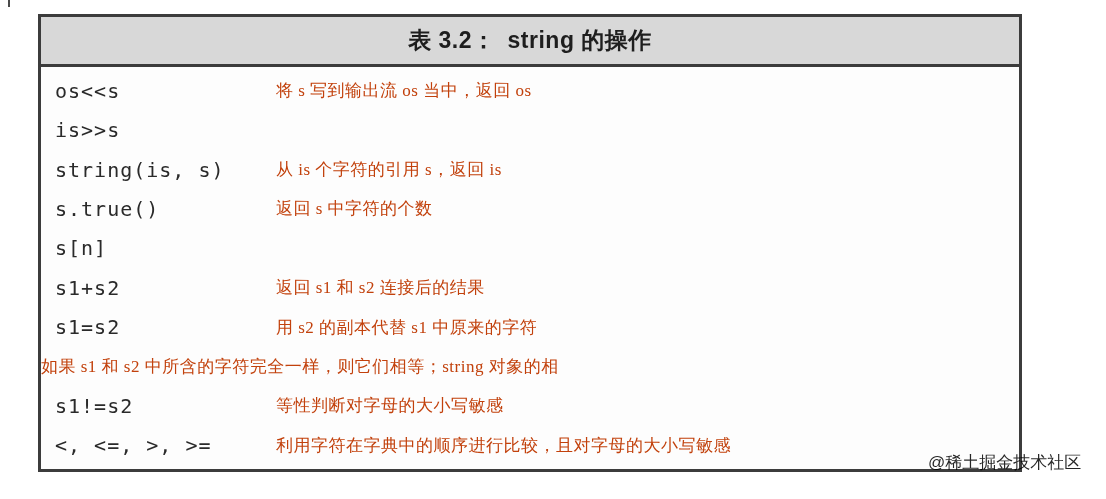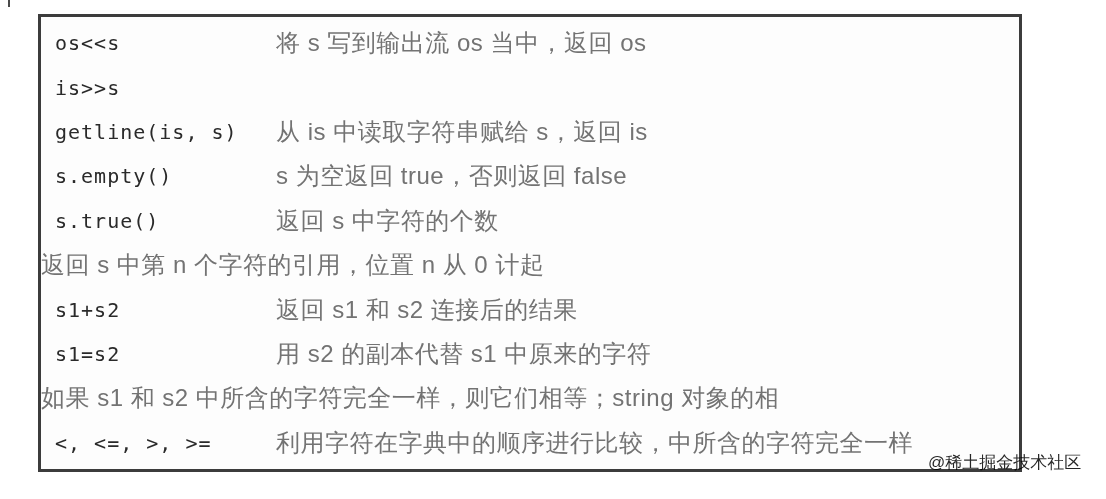--- a/index.html
+++ b/index.html
@@ -71,24 +71,24 @@
     padding-left: 14px;
     font-family: "DejaVu Sans Mono", monospace;
     font-size: 20px;
     letter-spacing: 1px;
     color: #2a2a2a;
     white-space: pre;
   }
   
   .cell-desc {
     flex: 1;
-    font-family: Liberation Sans, sans-serif;
-    font-size: 24px;
+    font-family: Liberation Serif, serif;
+    font-size: 17px;
     letter-spacing: 0.5px;
-    color: #737373;
+    color: #c2410c;
     white-space: nowrap;
     overflow: hidden;
   }
   .watermark {
     position: absolute;
     left: 928px;
     top: 451px;
     font-family: "Liberation Sans", sans-serif;
     font-size: 17px;
     color: #000000;
@@ -96,64 +96,68 @@
     white-space: nowrap;
     z-index: 2;
   }
 </style>
 </head>
 <body style="background: rgb(255, 255, 255);">
 
 <div class="scan-tick"></div>
 
 <div class="book-table">
+  <div class="table-header">
+    <span class="table-title-label">表 3.2：</span>
+    <span class="table-title-subject">string 的操作</span>
+  </div>
   <div class="table-rows">
   <div class="table-row">
     <span class="cell-op">os&lt;&lt;s</span>
     <span class="cell-desc">将 s 写到输出流 os 当中，返回 os</span>
   </div>
 
   <div class="table-row">
     <span class="cell-op">is&gt;&gt;s</span>
   </div>
 
   <div class="table-row">
-    <span class="cell-op">getline(is, s)</span>
-    <span class="cell-desc">从 is 中读取字符串赋给 s，返回 is</span>
+    <span class="cell-op">string(is, s)</span>
+    <span class="cell-desc">从 is 个字符的引用 s，返回 is</span>
   </div>
 
-  <div class="table-row">
-    <span class="cell-op">s.empty()</span>
-    <span class="cell-desc">s 为空返回 true，否则返回 false</span>
-  </div>
 
   <div class="table-row">
     <span class="cell-op">s.true()</span>
     <span class="cell-desc">返回 s 中字符的个数</span>
   </div>
 
   <div class="table-row">
-    <span class="cell-desc">返回 s 中第 n 个字符的引用，位置 n 从 0 计起</span>
+    <span class="cell-op">s[n]</span>
   </div>
 
   <div class="table-row">
     <span class="cell-op">s1+s2</span>
     <span class="cell-desc">返回 s1 和 s2 连接后的结果</span>
   </div>
 
   <div class="table-row">
     <span class="cell-op">s1=s2</span>
     <span class="cell-desc">用 s2 的副本代替 s1 中原来的字符</span>
   </div>
 
   <div class="table-row">
     <span class="cell-desc">如果 s1 和 s2 中所含的字符完全一样，则它们相等；string 对象的相</span>
   </div>
 
+  <div class="table-row">
+    <span class="cell-op">s1!=s2</span>
+    <span class="cell-desc">等性判断对字母的大小写敏感</span>
+  </div>
 
   <div class="table-row">
     <span class="cell-op">&lt;, &lt;=, &gt;, &gt;=</span>
-    <span class="cell-desc">利用字符在字典中的顺序进行比较，中所含的字符完全一样</span>
+    <span class="cell-desc">利用字符在字典中的顺序进行比较，且对字母的大小写敏感</span>
   </div>
 </div>
 </div>
 
 <div class="watermark">@稀土掘金技术社区</div>
 
 </body></html>

